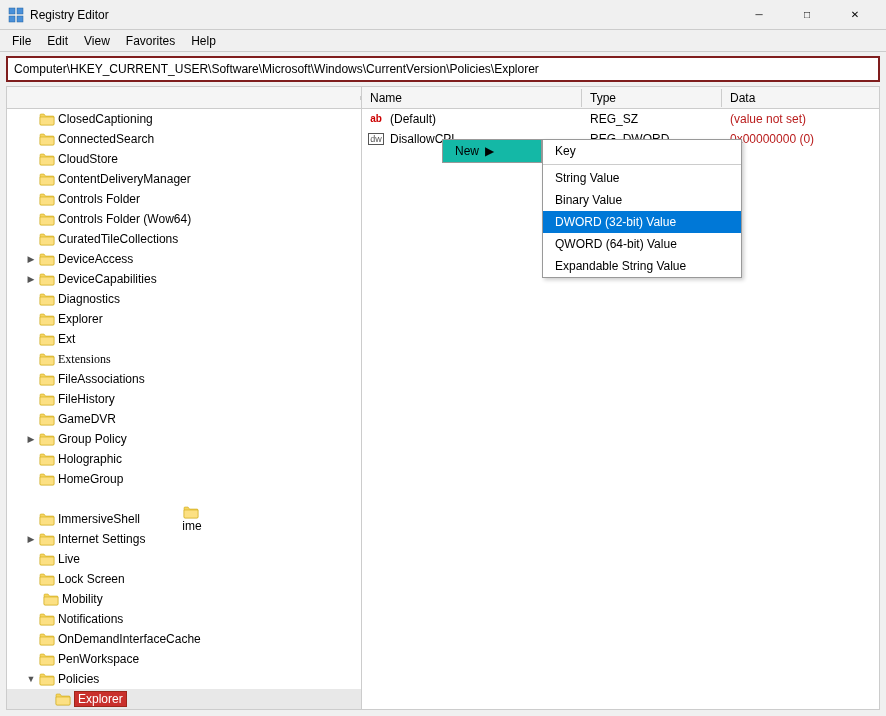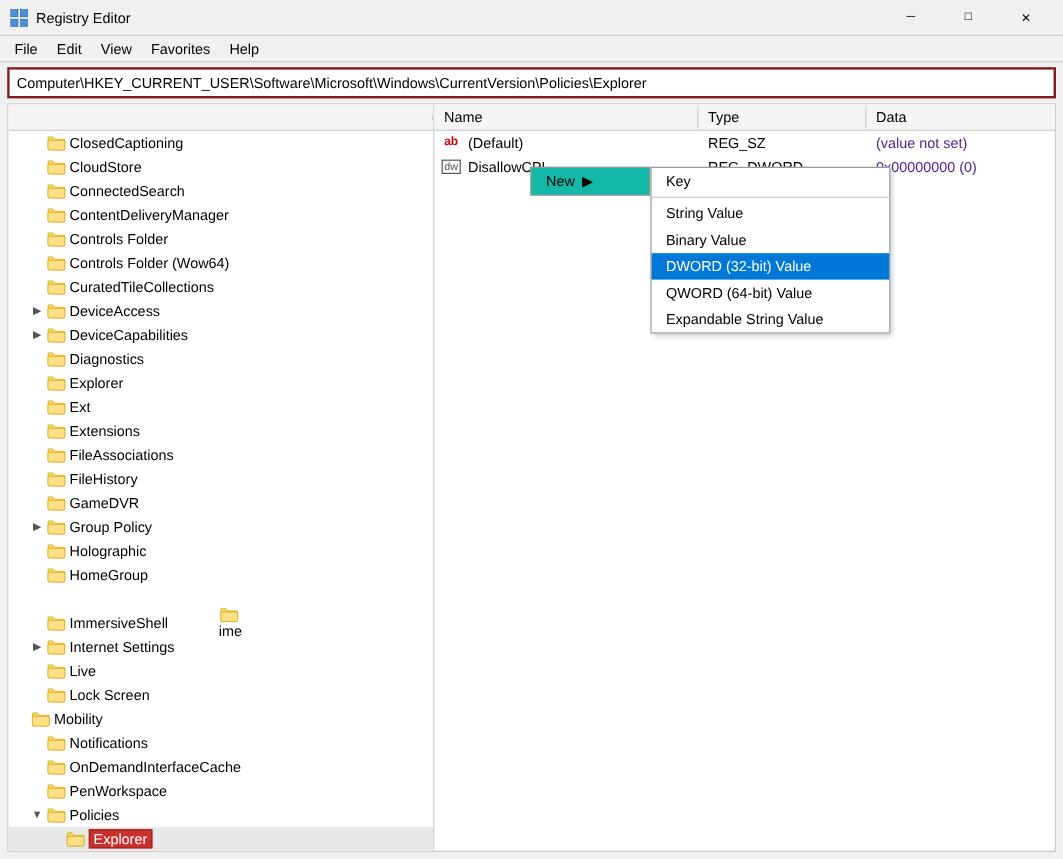--- a/index.html
+++ b/index.html
@@ -196,21 +196,21 @@
     .reg-row .reg-type {
       width: 140px;
       padding: 0 4px;
       font-size: 12px;
       color: #000;
     }
     .reg-row .reg-data {
       flex: 1;
       padding: 0 4px;
       font-size: 12px;
-      color: #4c1d95;
+      color: #b91c1c;
     }
 
     
     .context-menu {
       position: absolute;
       top: 30px;
       left: 80px;
       z-index: 100;
     }
 
@@ -319,40 +319,40 @@
             <span class="tree-item-label">ClosedCaptioning</span>
           </div>
           <div class="tree-item" style="padding-left: 16px;">
             <span class="expand-btn"></span>
             <span style="margin-right: 3px; display: inline-flex; align-items: center;">
               <svg width="16" height="14" viewBox="0 0 16 14">
     <path d="M1 3 Q1 2 2 2 L5 2 L6.5 4 L14 4 Q15 4 15 5 L15 12 Q15 13 14 13 L2 13 Q1 13 1 12 Z" fill="#f5d563" stroke="#c8a000" stroke-width="0.5"></path>
     <path d="M1 5 L15 5 L15 12 Q15 13 14 13 L2 13 Q1 13 1 12 Z" fill="#fce083" stroke="#c8a000" stroke-width="0.5"></path>
   </svg>
             </span>
+            <span class="tree-item-label">ConnectedSearch</span>
+          </div>
+          <div class="tree-item" style="padding-left: 16px;">
+            <span class="expand-btn"></span>
+            <span style="margin-right: 3px; display: inline-flex; align-items: center;">
+              <svg width="16" height="14" viewBox="0 0 16 14">
+    <path d="M1 3 Q1 2 2 2 L5 2 L6.5 4 L14 4 Q15 4 15 5 L15 12 Q15 13 14 13 L2 13 Q1 13 1 12 Z" fill="#f5d563" stroke="#c8a000" stroke-width="0.5"></path>
+    <path d="M1 5 L15 5 L15 12 Q15 13 14 13 L2 13 Q1 13 1 12 Z" fill="#fce083" stroke="#c8a000" stroke-width="0.5"></path>
+  </svg>
+            </span>
             <span class="tree-item-label">CloudStore</span>
           </div>
           <div class="tree-item" style="padding-left: 16px;">
             <span class="expand-btn"></span>
             <span style="margin-right: 3px; display: inline-flex; align-items: center;">
               <svg width="16" height="14" viewBox="0 0 16 14">
     <path d="M1 3 Q1 2 2 2 L5 2 L6.5 4 L14 4 Q15 4 15 5 L15 12 Q15 13 14 13 L2 13 Q1 13 1 12 Z" fill="#f5d563" stroke="#c8a000" stroke-width="0.5"></path>
     <path d="M1 5 L15 5 L15 12 Q15 13 14 13 L2 13 Q1 13 1 12 Z" fill="#fce083" stroke="#c8a000" stroke-width="0.5"></path>
   </svg>
             </span>
-            <span class="tree-item-label">ConnectedSearch</span>
-          </div>
-          <div class="tree-item" style="padding-left: 16px;">
-            <span class="expand-btn"></span>
-            <span style="margin-right: 3px; display: inline-flex; align-items: center;">
-              <svg width="16" height="14" viewBox="0 0 16 14">
-    <path d="M1 3 Q1 2 2 2 L5 2 L6.5 4 L14 4 Q15 4 15 5 L15 12 Q15 13 14 13 L2 13 Q1 13 1 12 Z" fill="#f5d563" stroke="#c8a000" stroke-width="0.5"></path>
-    <path d="M1 5 L15 5 L15 12 Q15 13 14 13 L2 13 Q1 13 1 12 Z" fill="#fce083" stroke="#c8a000" stroke-width="0.5"></path>
-  </svg>
-            </span>
             <span class="tree-item-label">ContentDeliveryManager</span>
           </div>
           <div class="tree-item" style="padding-left: 16px;">
             <span class="expand-btn"></span>
             <span style="margin-right: 3px; display: inline-flex; align-items: center;">
               <svg width="16" height="14" viewBox="0 0 16 14">
     <path d="M1 3 Q1 2 2 2 L5 2 L6.5 4 L14 4 Q15 4 15 5 L15 12 Q15 13 14 13 L2 13 Q1 13 1 12 Z" fill="#f5d563" stroke="#c8a000" stroke-width="0.5"></path>
     <path d="M1 5 L15 5 L15 12 Q15 13 14 13 L2 13 Q1 13 1 12 Z" fill="#fce083" stroke="#c8a000" stroke-width="0.5"></path>
   </svg>
             </span>
@@ -421,21 +421,21 @@
           <div class="tree-item" style="padding-left: 16px;">
             <span class="expand-btn"></span>
             <span style="margin-right: 3px; display: inline-flex; align-items: center;">
               <svg width="16" height="14" viewBox="0 0 16 14">
     <path d="M1 3 Q1 2 2 2 L5 2 L6.5 4 L14 4 Q15 4 15 5 L15 12 Q15 13 14 13 L2 13 Q1 13 1 12 Z" fill="#f5d563" stroke="#c8a000" stroke-width="0.5"></path>
     <path d="M1 5 L15 5 L15 12 Q15 13 14 13 L2 13 Q1 13 1 12 Z" fill="#fce083" stroke="#c8a000" stroke-width="0.5"></path>
   </svg>
             </span>
             <span class="tree-item-label">Ext</span>
           </div>
-          <div class="tree-item" style="padding-left: 16px;">
+          <div class="tree-item" style="padding-left: 16px; font-family: Liberation Serif, serif;">
             <span class="expand-btn"></span>
             <span style="margin-right: 3px; display: inline-flex; align-items: center;">
               <svg width="16" height="14" viewBox="0 0 16 14">
     <path d="M1 3 Q1 2 2 2 L5 2 L6.5 4 L14 4 Q15 4 15 5 L15 12 Q15 13 14 13 L2 13 Q1 13 1 12 Z" fill="#f5d563" stroke="#c8a000" stroke-width="0.5"></path>
     <path d="M1 5 L15 5 L15 12 Q15 13 14 13 L2 13 Q1 13 1 12 Z" fill="#fce083" stroke="#c8a000" stroke-width="0.5"></path>
   </svg>
             </span>
             <span class="tree-item-label">Extensions</span>
           </div>
           <div class="tree-item" style="padding-left: 16px;">
@@ -541,21 +541,21 @@
           <div class="tree-item" style="padding-left: 16px;">
             <span class="expand-btn"></span>
             <span style="margin-right: 3px; display: inline-flex; align-items: center;">
               <svg width="16" height="14" viewBox="0 0 16 14">
     <path d="M1 3 Q1 2 2 2 L5 2 L6.5 4 L14 4 Q15 4 15 5 L15 12 Q15 13 14 13 L2 13 Q1 13 1 12 Z" fill="#f5d563" stroke="#c8a000" stroke-width="0.5"></path>
     <path d="M1 5 L15 5 L15 12 Q15 13 14 13 L2 13 Q1 13 1 12 Z" fill="#fce083" stroke="#c8a000" stroke-width="0.5"></path>
   </svg>
             </span>
             <span class="tree-item-label">Lock Screen</span>
           </div>
-          <div class="tree-item" style="padding-left: 3px;">
+          <div class="tree-item" style="padding-left: 3px; margin-left: 17px;">
             <span class="expand-btn"></span>
             <span style="margin-right: 3px; display: inline-flex; align-items: center;">
               <svg width="16" height="14" viewBox="0 0 16 14">
     <path d="M1 3 Q1 2 2 2 L5 2 L6.5 4 L14 4 Q15 4 15 5 L15 12 Q15 13 14 13 L2 13 Q1 13 1 12 Z" fill="#f5d563" stroke="#c8a000" stroke-width="0.5"></path>
     <path d="M1 5 L15 5 L15 12 Q15 13 14 13 L2 13 Q1 13 1 12 Z" fill="#fce083" stroke="#c8a000" stroke-width="0.5"></path>
   </svg>
             </span>
             <span class="tree-item-label">Mobility</span>
           </div>
           <div class="tree-item" style="padding-left: 16px;">

